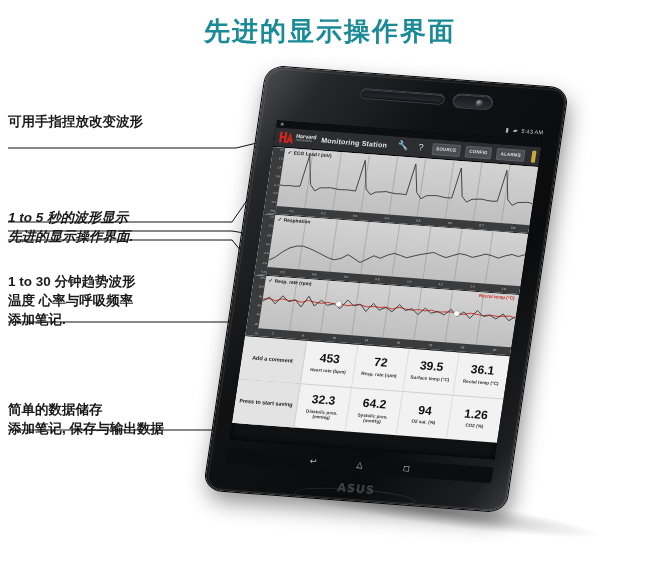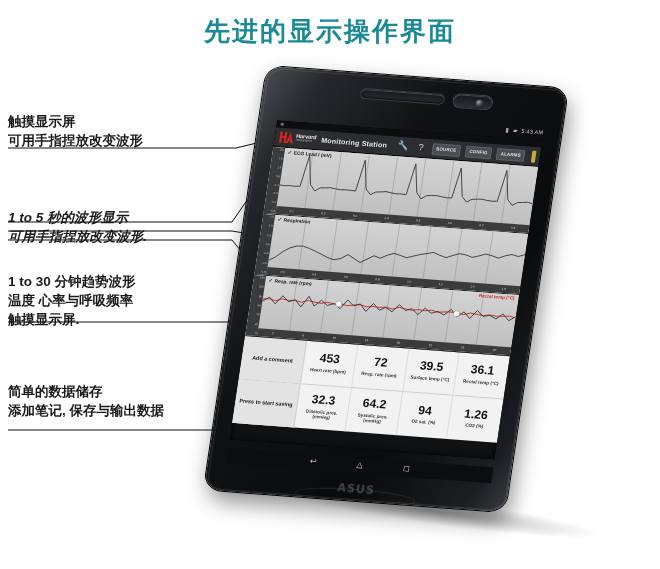--- a/index.html
+++ b/index.html
@@ -26,21 +26,21 @@
     font-size:13.5px;
     line-height:1.42;
     color:#1a1a1a;
     font-weight:bold;
     white-space:nowrap;
   }
   .ann .ln{ display:block; }
   #ann1{ left:8px;  top:112px; }
   #ann2{ left:8px;  top:208px;font-style:italic; }
   #ann3{ left:8px;  top:272px; }
-  #ann4{ left:8px;  top:382px; }
+  #ann4{ left:8px;  top:400px; }
 
   
   #leaders{ position:absolute; left:0; top:0; width:660px; height:569px; }
 
   
   #tabletWrap{
     position:absolute; left:236px; top:74px;
     width:400px; height:450px;
   }
   
@@ -254,31 +254,30 @@
   }
 </style>
 </head>
 <body>
 
 <div id="page">
 
   <div id="title">先进的显示操作界面</div>
 
   <div class="ann" id="ann1">
-    <span class="ln">触摸显示屏</span>
     <span class="ln">可用手指捏放改变波形</span>
   </div>
   <div class="ann" id="ann2">
     <span class="ln">1 to 5 秒的波形显示</span>
-    <span class="ln">可用手指捏放改变波形.</span>
+    <span class="ln">先进的显示操作界面.</span>
   </div>
   <div class="ann" id="ann3">
     <span class="ln">1 to 30 分钟趋势波形</span>
     <span class="ln">温度 心率与呼吸频率</span>
-    <span class="ln"> 触摸显示屏.</span>
+    <span class="ln"> 添加笔记.</span>
   </div>
   <div class="ann" id="ann4">
     <span class="ln">简单的数据储存</span>
     <span class="ln">添加笔记, 保存与输出数据</span>
   </div>
 
   <svg id="leaders">
     <g stroke="#111" stroke-width="1" fill="none">
       <path d="M8,148 L236,148 L286,136"></path>
       <path d="M8,222 L232,222 L250,196"></path>

